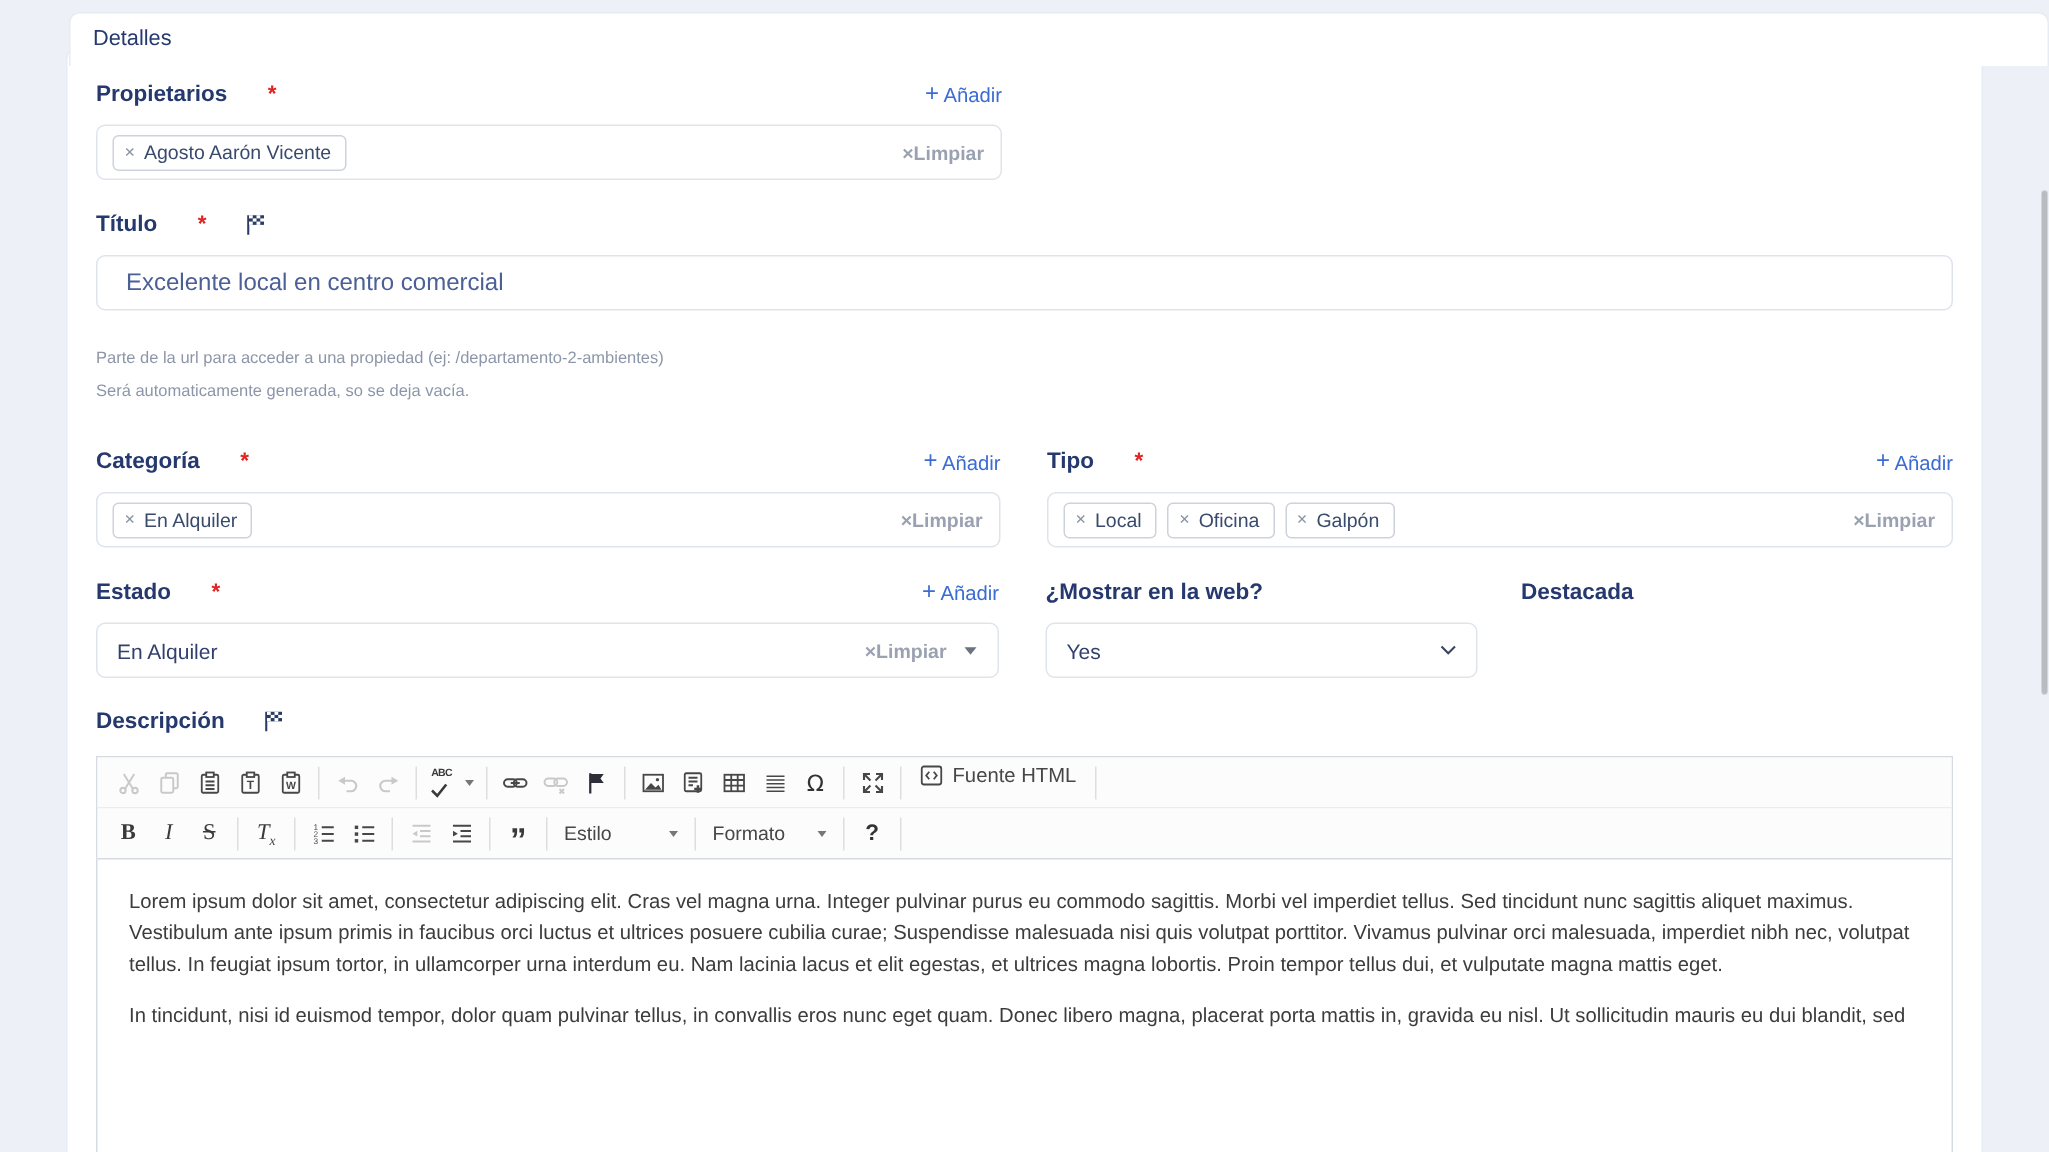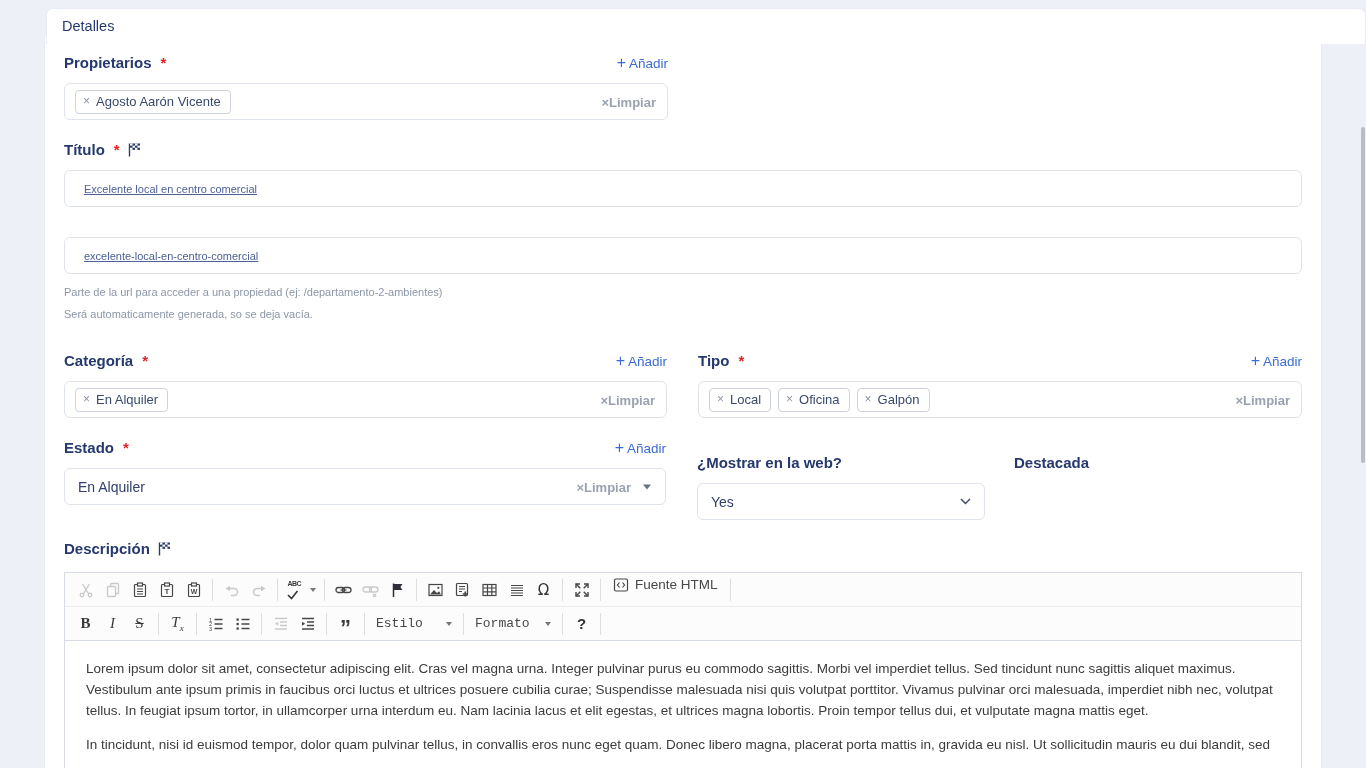--- a/index.html
+++ b/index.html
@@ -12,45 +12,45 @@
          border-radius:7px 7px 0 0; white-space:nowrap; }
   .tab.active { background:#fff; color:#25396f; border:1px solid #e7ebf3; border-bottom:none;
                 position:relative; z-index:2; }
 
   
   .card { margin-left:44px; width:1278px; min-height:723px; background:#fff;
           border:1px solid #e7ebf3; border-bottom:none; border-radius:8px 8px 0 0;
           padding:22px 19px 0 19px; position:relative; z-index:1; margin-top:-1px; }
 
   .fhead { display:flex; justify-content:space-between; align-items:baseline; height:20px; }
-  .flabel { font-size:15px; font-weight:700; color:#25396f; display:inline-flex; align-items:center; gap:7px;}
+  .flabel { font-size:15px; font-weight:700; color:#25396f; display:inline-flex; align-items:center; gap:25px;}
   .req { color:#e02424; font-weight:700; margin-left:2px; }
   .add { color:#3b6cd4; font-size:13.5px; cursor:pointer; display:inline-flex; align-items:center; gap:3px; text-decoration:none;}
   .add .plus{ font-size:16px; font-weight:400; line-height:1;}
 
   .s2box { margin-top:9px; min-height:37px; border:1px solid #dfe3ec; border-radius:6px;
            display:flex; align-items:center; padding:3px 92px 3px 10px; position:relative; background:#fff; cursor:text;}
   .tag { display:inline-flex; align-items:center; gap:6px; border:1px solid #cdd2dc; border-radius:4px;
          background:#fff; padding:3px 9px 4px 7px; font-size:13px; color:#394a6d; margin-right:7px; cursor:default;}
   .tag .x { color:#8a93a3; font-size:12px; cursor:pointer; line-height:1;}
   .clear { position:absolute; right:11px; top:50%; transform:translateY(-50%);
            color:#9aa1b0; font-weight:700; font-size:13px; cursor:pointer; }
   .s2single { padding-left:13px; font-size:14px; color:#33406e; cursor:pointer;}
   .s2single .clear { right:34px; }
   .caret-down { width:0; height:0; border-left:4px solid transparent; border-right:4px solid transparent;
                 border-top:5px solid #6b7280; position:absolute; right:14px; top:50%; transform:translateY(-50%);}
 
   .tinput { margin-top:9px; width:100%; height:37px; border:1px solid #dfe3ec; border-radius:6px;
-            padding:0 19px; font-size:11px; color:#4c5f96; font-family:"Liberation Sans",sans-serif; outline:none; background:#fff;text-decoration:underline;}
+            padding:0 19px; font-size:16px; color:#4c5f96; font-family:"Liberation Sans",sans-serif; outline:none; background:#fff;}
   .help { color:#8d96a8; font-size:11px; line-height:22px; }
   .help:first-of-type { margin-top:7px; }
 
   .row2 { display:flex; gap:31px; }
   .col { width:604px; } .colr { width:605px; }
-  .halfrow { display:flex; gap:29px;margin-top:15px; }
+  .halfrow { display:flex; gap:29px; }
   .half { width:288px; }
 
   .nselect { margin-top:9px; height:37px; border:1px solid #dfe3ec; border-radius:6px; background:#fff;
              display:flex; align-items:center; justify-content:space-between; padding:0 13px; font-size:14px;
              color:#33406e; cursor:pointer;gap:20px; }
   .chev svg{ display:block; }
 
   .mt21{margin-top:21px;} .mt27{margin-top:27px;} .mt20{margin-top:20px;}
 
   
@@ -68,21 +68,21 @@
   .tbl { font-family:"Liberation Serif", serif; font-size:15px; color:#3a3a3a; }
   .tb .b{font-weight:700;} .tb .i{font-style:italic;} .tb .s{text-decoration:line-through;}
   .tb .tx{font-style:italic;} .tb .txsub{font-size:9px; vertical-align:sub; font-style:italic;}
   .tb .quote{font-size:22px; font-weight:700; color:#3a3a3a; line-height:10px; padding-top:8px;}
   .tb .omega{font-size:15px; color:#333; font-family:"DejaVu Sans",sans-serif;}
   .tb .qmark{font-size:15px; font-weight:700; color:#333;}
   .spellwrap{ position:relative; width:21px; height:20px; }
   .spellwrap .abc{ position:absolute; top:0; left:1px; font-size:7px; font-weight:700; color:#3a3a3a; letter-spacing:-0.5px;}
   .spellwrap svg{ position:absolute; left:0; bottom:0;}
   .combo { display:flex; align-items:center; justify-content:space-between; width:88px; padding:0 6px;
-           height:26px; cursor:pointer;font-family:Liberation Mono, monospace; }
+           height:26px; cursor:pointer; }
   .combo .cl { font-size:13px; color:#474747; }
   .combo .ccaret { width:0;height:0;border-left:3.5px solid transparent;border-right:3.5px solid transparent;border-top:4.5px solid #777;}
   .srcbtn { display:flex; align-items:flex-start; gap:6px; padding:0 7px; height:26px; background:transparent;
             border:none; cursor:pointer; }
   .srcbtn .sl { font-size:13.5px; color:#474747; }
 
   .econtent { padding:17px 21px; font-size:13.5px; line-height:21px; color:#3c3c3c; height:400px; outline:none; }
   .econtent p + p { margin-top:13px; }
 
   
@@ -138,21 +138,20 @@
               <rect x="3" y="5.7" width="2.5" height="2.2" fill="#fff"></rect>
               <rect x="8" y="5.7" width="2.5" height="2.2" fill="#fff"></rect>
             </svg>
         </span>
       </span>
     </div>
     <input class="tinput" value="Excelente local en centro comercial" style="">
   </div>
 
   <div class="mt21">
-    <input class="tinput" value="excelente-local-en-centro-comercial" style="">
     <div class="help" style="margin-top:7px;">Parte de la url para acceder a una propiedad (ej: /departamento-2-ambientes)</div>
     <div class="help">Será automaticamente generada, so se deja vacía.</div>
   </div>
 
   <div class="row2 mt27">
     <div class="col">
       <div class="fhead">
         <span class="flabel">
             <span>Categoría</span>
             <span class="req">*</span>

